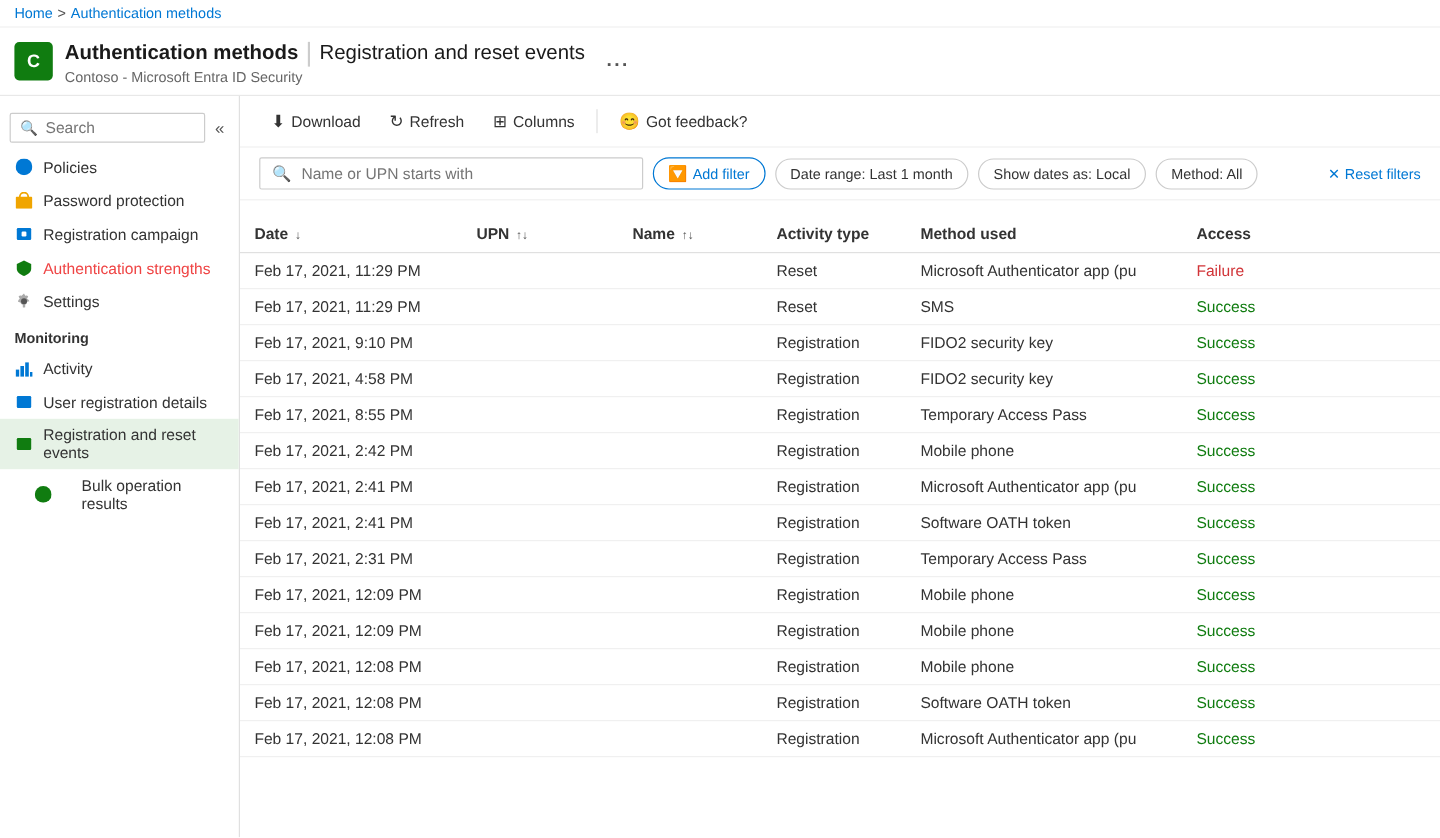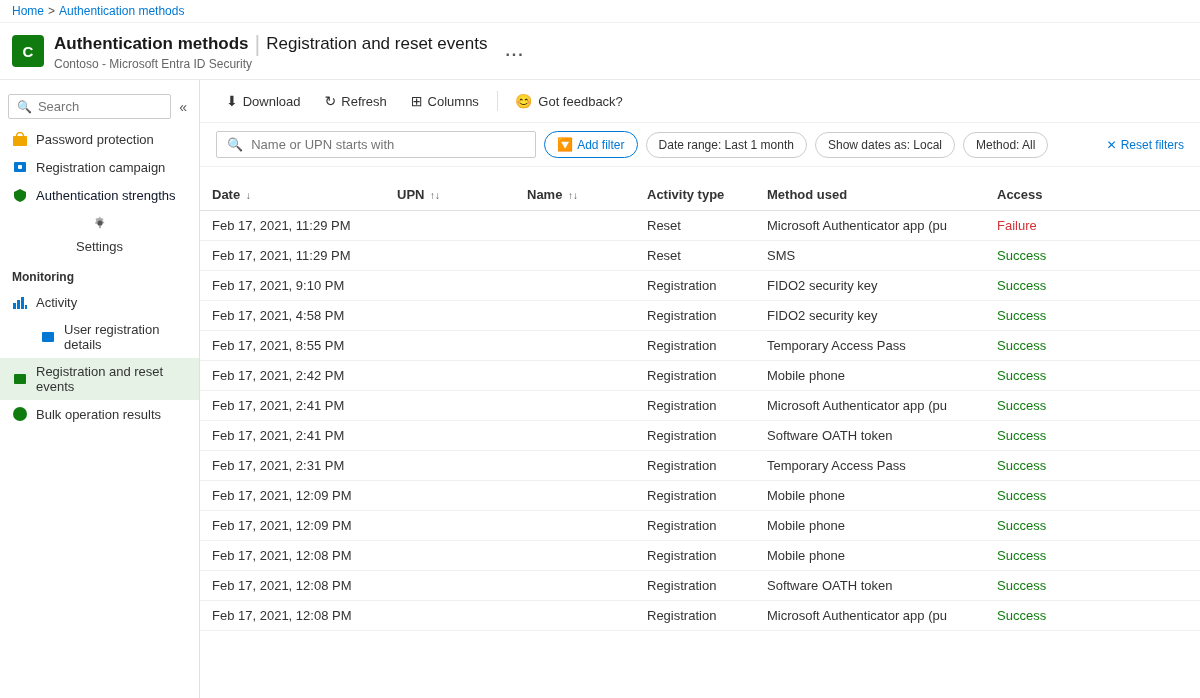--- a/index.html
+++ b/index.html
@@ -37,20 +37,28 @@
 
     <div style="padding: 6px 8px; display: flex; align-items: center; gap: 4px;">
       <div style="display: flex; align-items: center; border: 1px solid #ccc; border-radius: 2px; padding: 4px 8px; gap: 6px; background: #fff; flex: 1;">
         <span style="color: #666; font-size: 12px;">🔍</span>
         <input style="border: none; outline: none; font-size: 13px; width: 100%; color: rgb(51, 51, 51);" type="text" placeholder="Search">
       </div>
       <span style="color: #555; cursor: pointer; font-size: 14px; padding: 2px 4px;">«</span>
     </div>
 
 
+    <div style="display: flex; align-items: center; gap: 8px; padding: 6px 12px; cursor: pointer; color: #333; font-size: 13px;">
+      <span style="width: 16px; height: 16px; display: flex; align-items: center; justify-content: center; flex-shrink: 0;">
+        <svg width="14" height="14" viewBox="0 0 14 14">
+            <circle cx="7" cy="7" r="7" fill="#0078d4"></circle>
+          </svg>
+      </span>
+      <span>Policies</span>
+    </div>
 
     <div style="display: flex; align-items: center; gap: 8px; padding: 6px 12px; cursor: pointer; color: #333; font-size: 13px;">
       <span style="width: 16px; height: 16px; display: flex; align-items: center; justify-content: center; flex-shrink: 0;">
         <svg width="14" height="14" viewBox="0 0 14 14">
             <rect width="14" height="10" y="4" rx="1" fill="#f0a500"></rect>
             <circle cx="7" cy="4" r="3.5" fill="none" stroke="#f0a500" stroke-width="1.5"></circle>
           </svg>
       </span>
       <span>Password protection</span>
     </div>
@@ -58,30 +66,30 @@
     <div style="display: flex; align-items: center; gap: 8px; padding: 6px 12px; cursor: pointer; color: #333; font-size: 13px; text-align: right;">
       <span style="width: 16px; height: 16px; display: flex; align-items: center; justify-content: center; flex-shrink: 0;">
         <svg width="14" height="14" viewBox="0 0 14 14">
             <rect width="12" height="10" x="1" y="2" rx="1" fill="#0078d4"></rect>
             <rect width="4" height="4" x="5" y="5" rx="1" fill="white"></rect>
           </svg>
       </span>
       <span>Registration campaign</span>
     </div>
 
-    <div style="display: flex; align-items: center; gap: 8px; padding: 6px 12px; cursor: pointer; color: #0f172a; font-size: 13px;">
+    <div style="display: flex; align-items: center; gap: 8px; padding: 6px 12px; cursor: pointer; color: #ef4444; font-size: 13px;">
       <span style="width: 16px; height: 16px; display: flex; align-items: center; justify-content: center; flex-shrink: 0;">
         <svg width="14" height="14" viewBox="0 0 14 14">
             <path d="M7 1 L13 4 L13 8 C13 11 10 13 7 14 C4 13 1 11 1 8 L1 4 Z" fill="#107c10"></path>
           </svg>
       </span>
       <span>Authentication strengths</span>
     </div>
 
-    <div style="display: flex; align-items: center; gap: 8px; padding: 6px 12px; cursor: pointer; color: #333; font-size: 13px; flex-direction: column;">
+    <div style="display: flex; align-items: center; gap: 8px; padding: 6px 12px; cursor: pointer; color: #333; font-size: 13px;">
       <span style="width: 16px; height: 16px; display: flex; align-items: center; justify-content: center; flex-shrink: 0;">
         <svg width="14" height="14" viewBox="0 0 14 14">
             <circle cx="7" cy="7" r="2.5" fill="#555"></circle>
             <path d="M7 0.5 L8 2.5 Q9.5 2 10.5 3 L9.5 5 Q11 5.5 11.5 7 L9.5 7.5 Q9.5 9 8 10 L8 12 Q6.5 12.5 6 12 L6 10 Q4.5 9.5 4 8 L2 7.5 Q2 6 3.5 5 L2.5 3 Q3.5 2 5 2.5 Z" fill="#555" opacity="0.5"></path>
           </svg>
       </span>
       <span>Settings</span>
     </div>
 
     <div style="font-size: 12px; font-weight: 600; color: #333; padding: 10px 12px 4px;">Monitoring</div>
@@ -91,39 +99,39 @@
         <svg width="14" height="14" viewBox="0 0 14 14">
             <rect width="3" height="6" x="0" y="8" fill="#0078d4"></rect>
             <rect width="3" height="9" x="4" y="5" fill="#0078d4"></rect>
             <rect width="3" height="12" x="8" y="2" fill="#0078d4"></rect>
             <rect width="3" height="4" x="12" y="10" fill="#0078d4"></rect>
           </svg>
       </span>
       <span>Activity</span>
     </div>
 
-    <div style="display: flex; align-items: center; gap: 8px; padding: 6px 12px; cursor: pointer; color: #333; font-size: 13px; margin-left: 28px;">
+    <div style="display: flex; align-items: center; gap: 8px; padding: 6px 12px; cursor: pointer; color: #333; font-size: 13px;">
       <span style="width: 16px; height: 16px; display: flex; align-items: center; justify-content: center; flex-shrink: 0;">
         <svg width="14" height="14" viewBox="0 0 14 14">
             <rect width="12" height="10" x="1" y="2" rx="1" fill="#0078d4"></rect>
           </svg>
       </span>
       <span>User registration details</span>
     </div>
 
     <div style="display: flex; align-items: center; gap: 8px; padding: 6px 12px; cursor: pointer; color: #333; font-size: 13px; background: #e6f2e6;">
       <span style="width: 16px; height: 16px; display: flex; align-items: center; justify-content: center; flex-shrink: 0;">
         <svg width="14" height="14" viewBox="0 0 14 14">
             <rect width="12" height="10" x="1" y="2" rx="1" fill="#107c10"></rect>
           </svg>
       </span>
       <span>Registration and reset events</span>
     </div>
 
-    <div style="display: flex; align-items: center; gap: 8px; padding: 6px 12px; cursor: pointer; color: #333; font-size: 13px;">
+    <div style="display: flex; align-items: center; gap: 24px; padding: 6px 28px; cursor: pointer; color: #333; font-size: 13px;">
       <span style="width: 16px; height: 16px; display: flex; align-items: center; justify-content: center; flex-shrink: 0;">
         <svg width="14" height="14" viewBox="0 0 14 14">
             <circle cx="7" cy="7" r="7" fill="#107c10"></circle>
           </svg>
       </span>
       <span>Bulk operation results</span>
     </div>
   </div>
 
   <div style="flex: 1; overflow: hidden; display: flex; flex-direction: column;">

